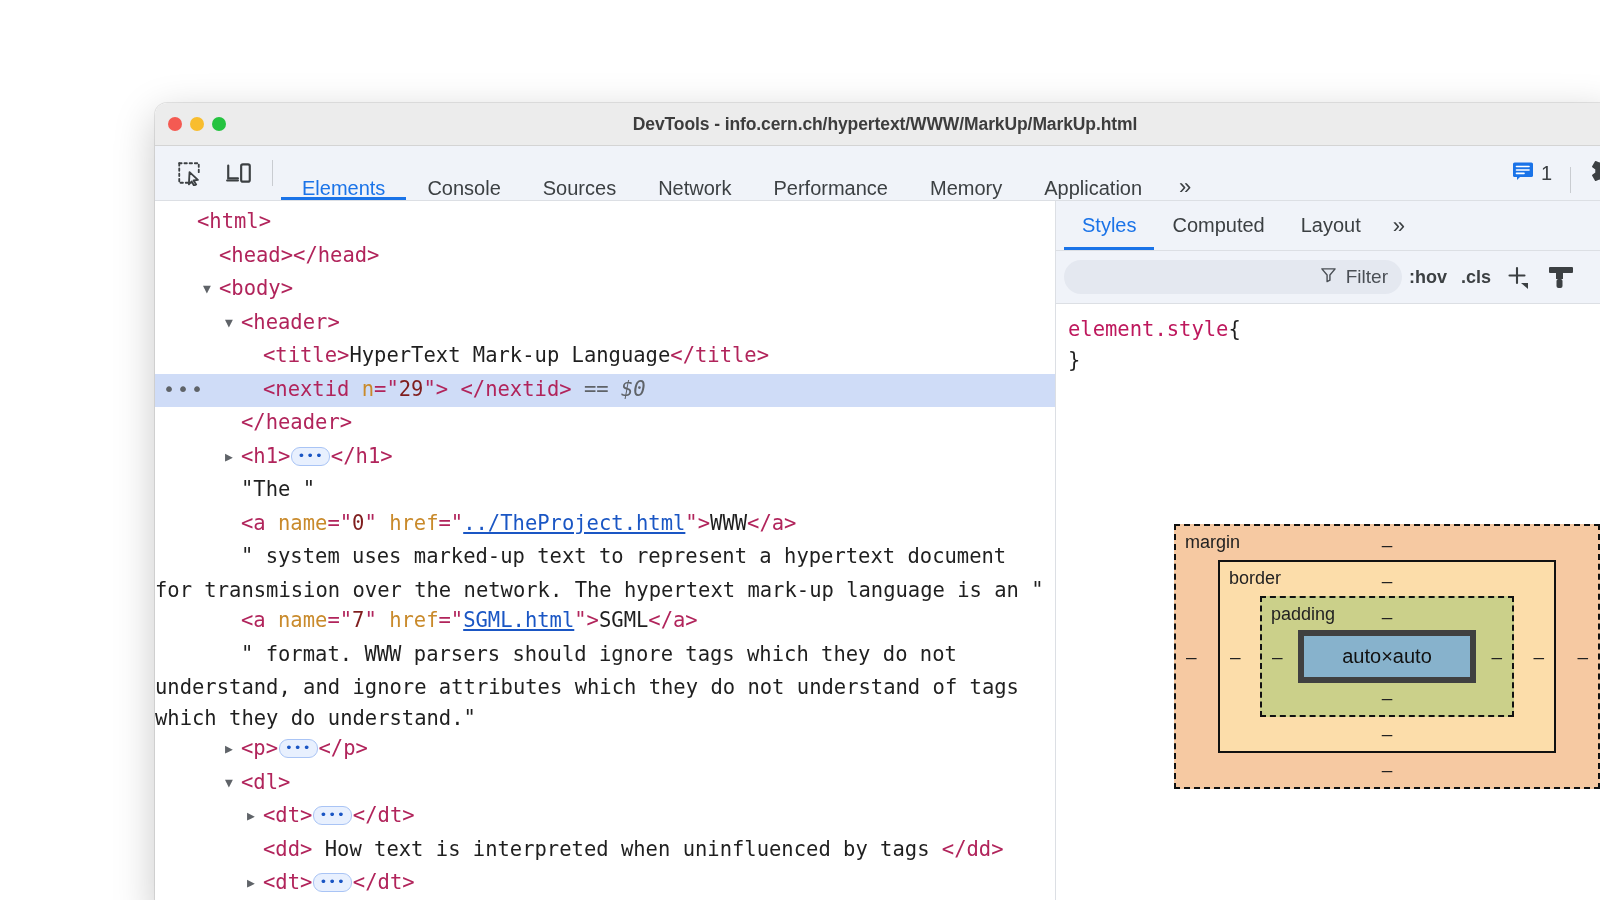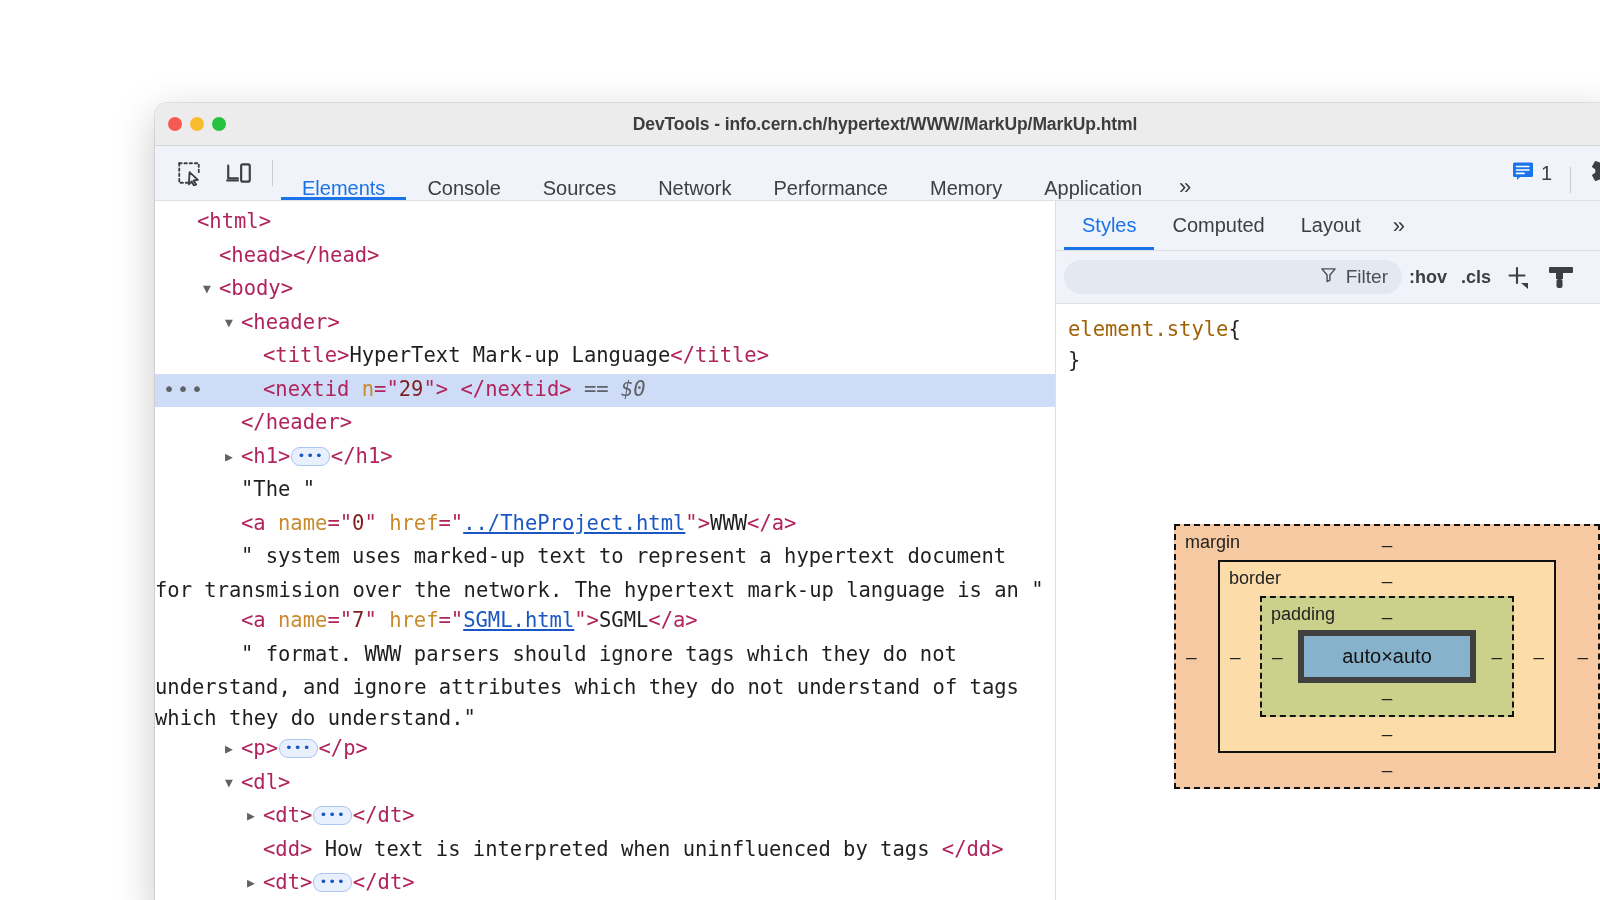--- a/index.html
+++ b/index.html
@@ -220,21 +220,21 @@
   }
   .sb-icon { padding: 0 6px; display: flex; align-items: center; }
 
   #element-style {
     font-family: "DejaVu Sans Mono", "Liberation Mono", monospace;
     font-size: 20.5px;
     line-height: 31px;
     padding: 10px 0 0 12px;
     color: #1f1f1f;
   }
-  #element-style .sel-name { color: #a16207; }
+  #element-style .sel-name { color: #be185d; }
 
   
   #boxmodel {
     position: absolute;
     left: 118px;
     top: 323px;
     width: 426px;
     font-family: "Liberation Sans", sans-serif;
   }
   .bm-layer {

